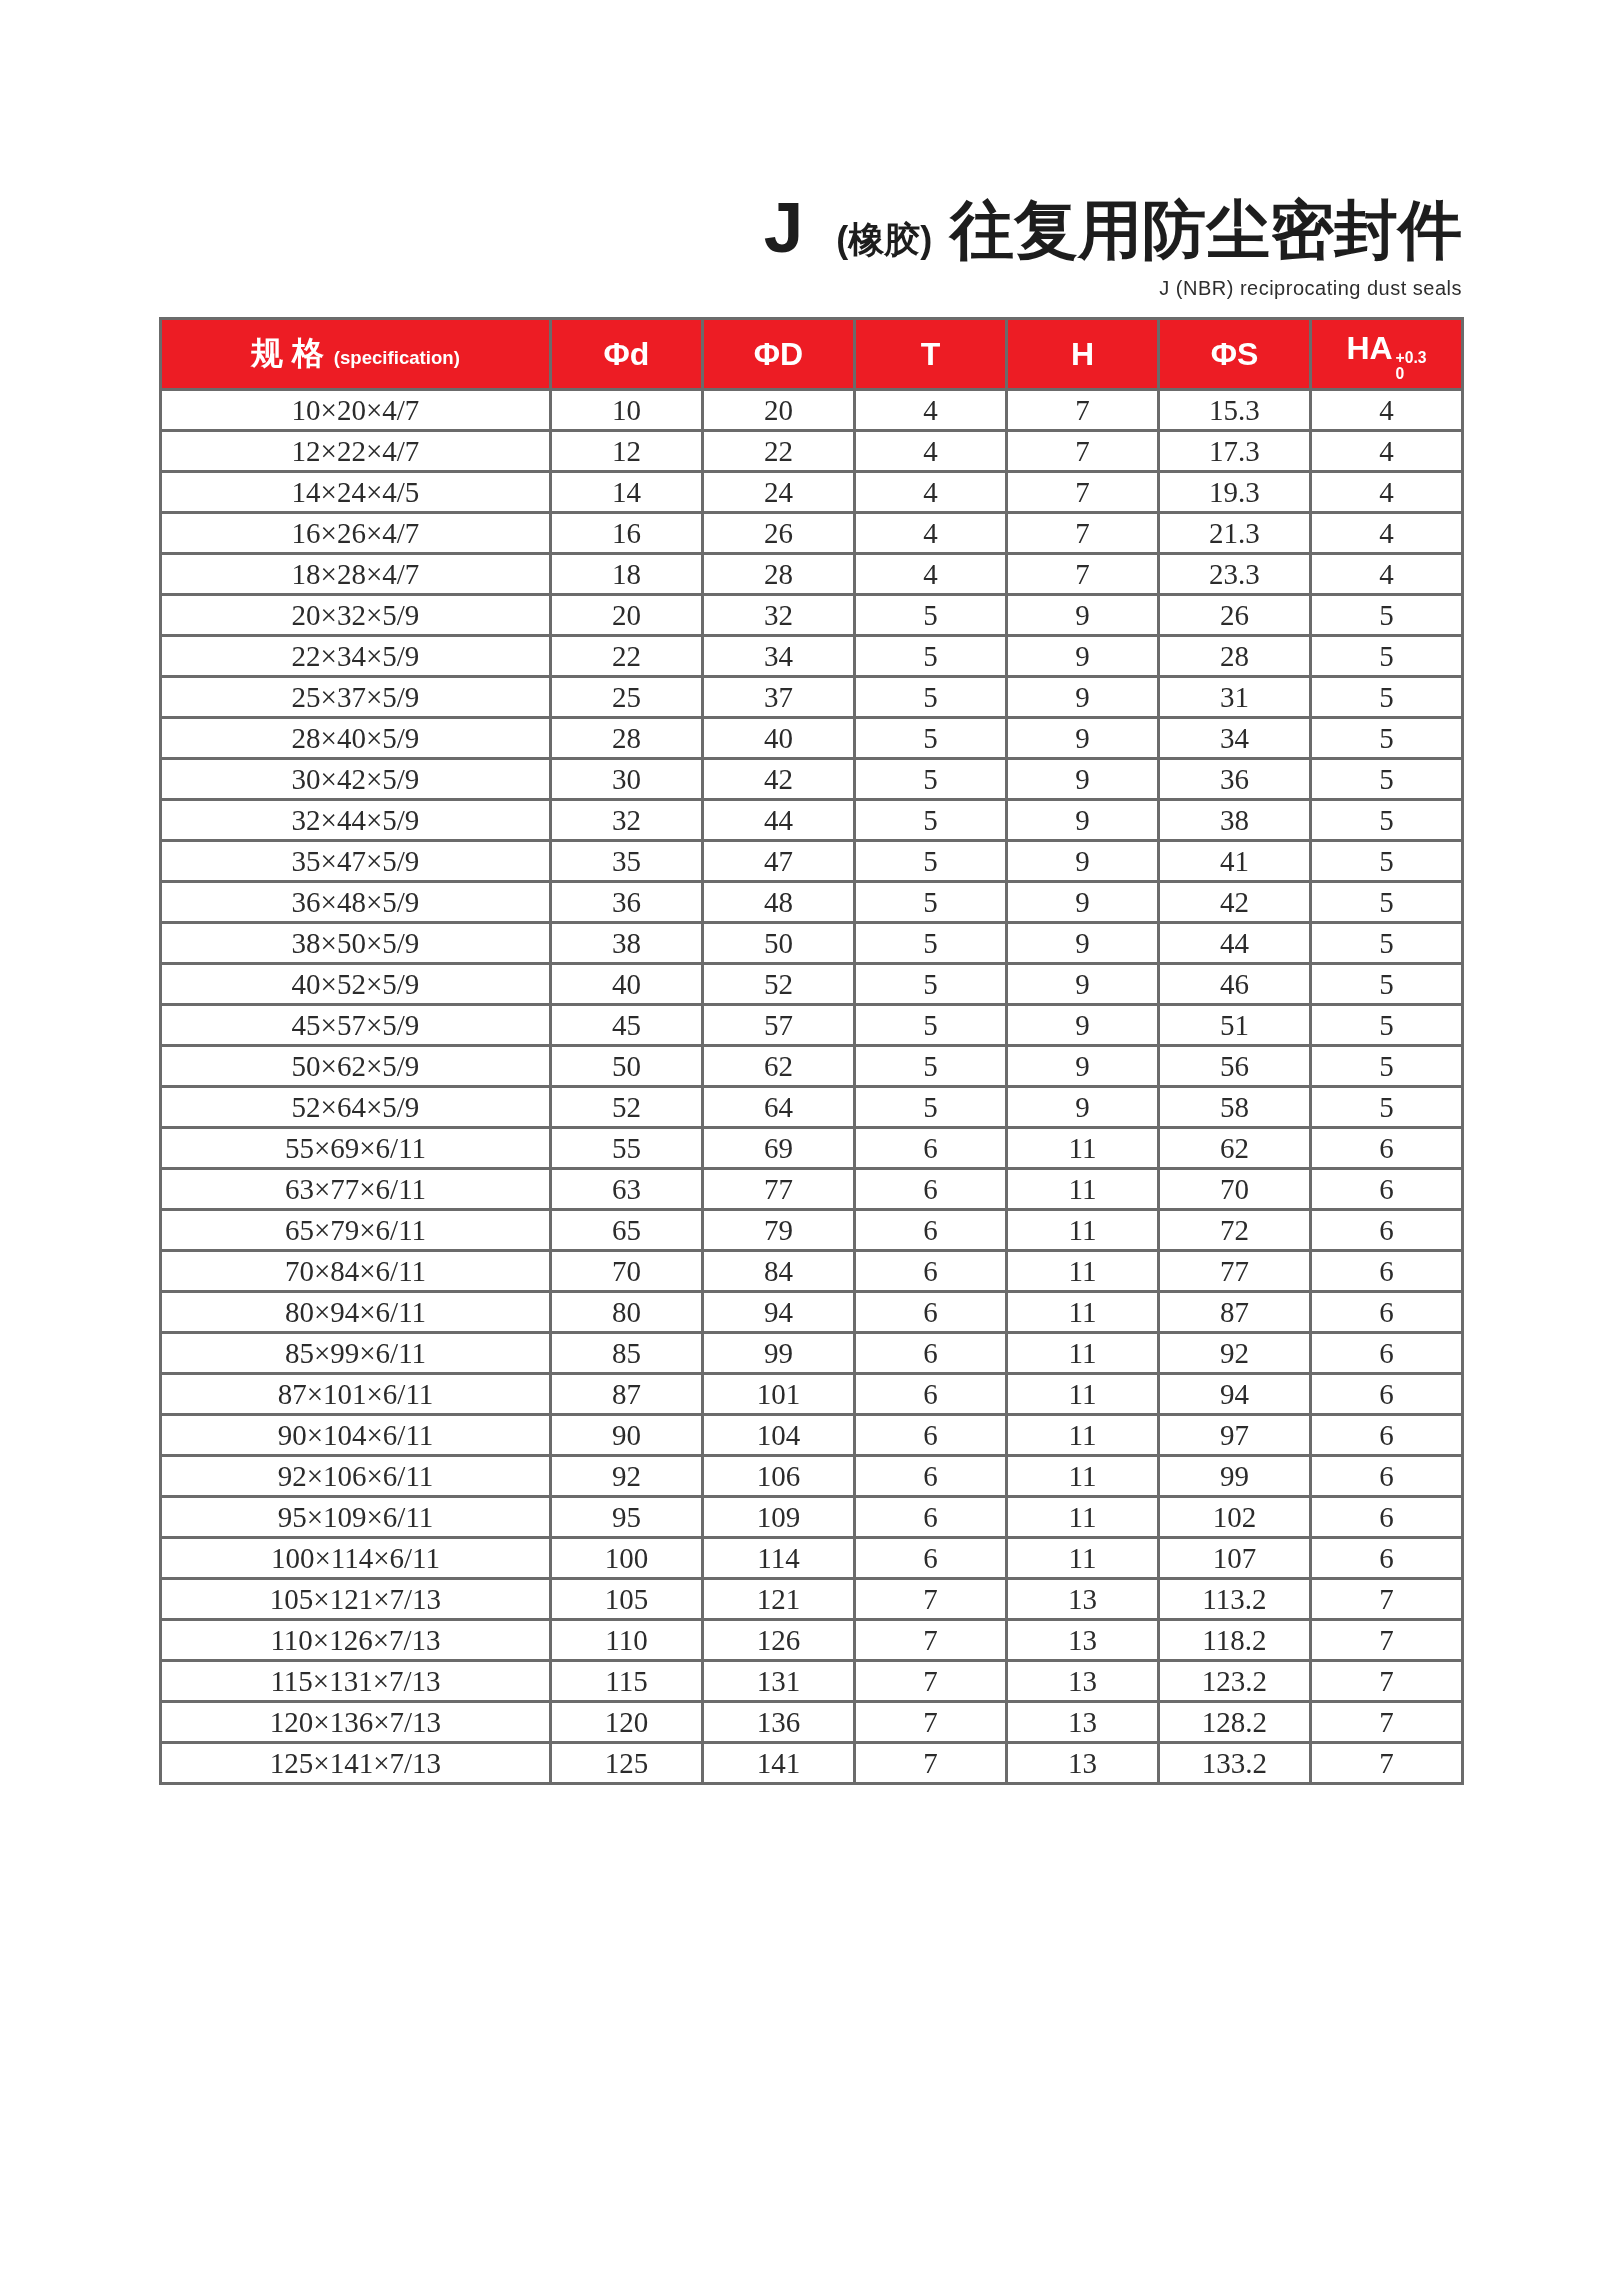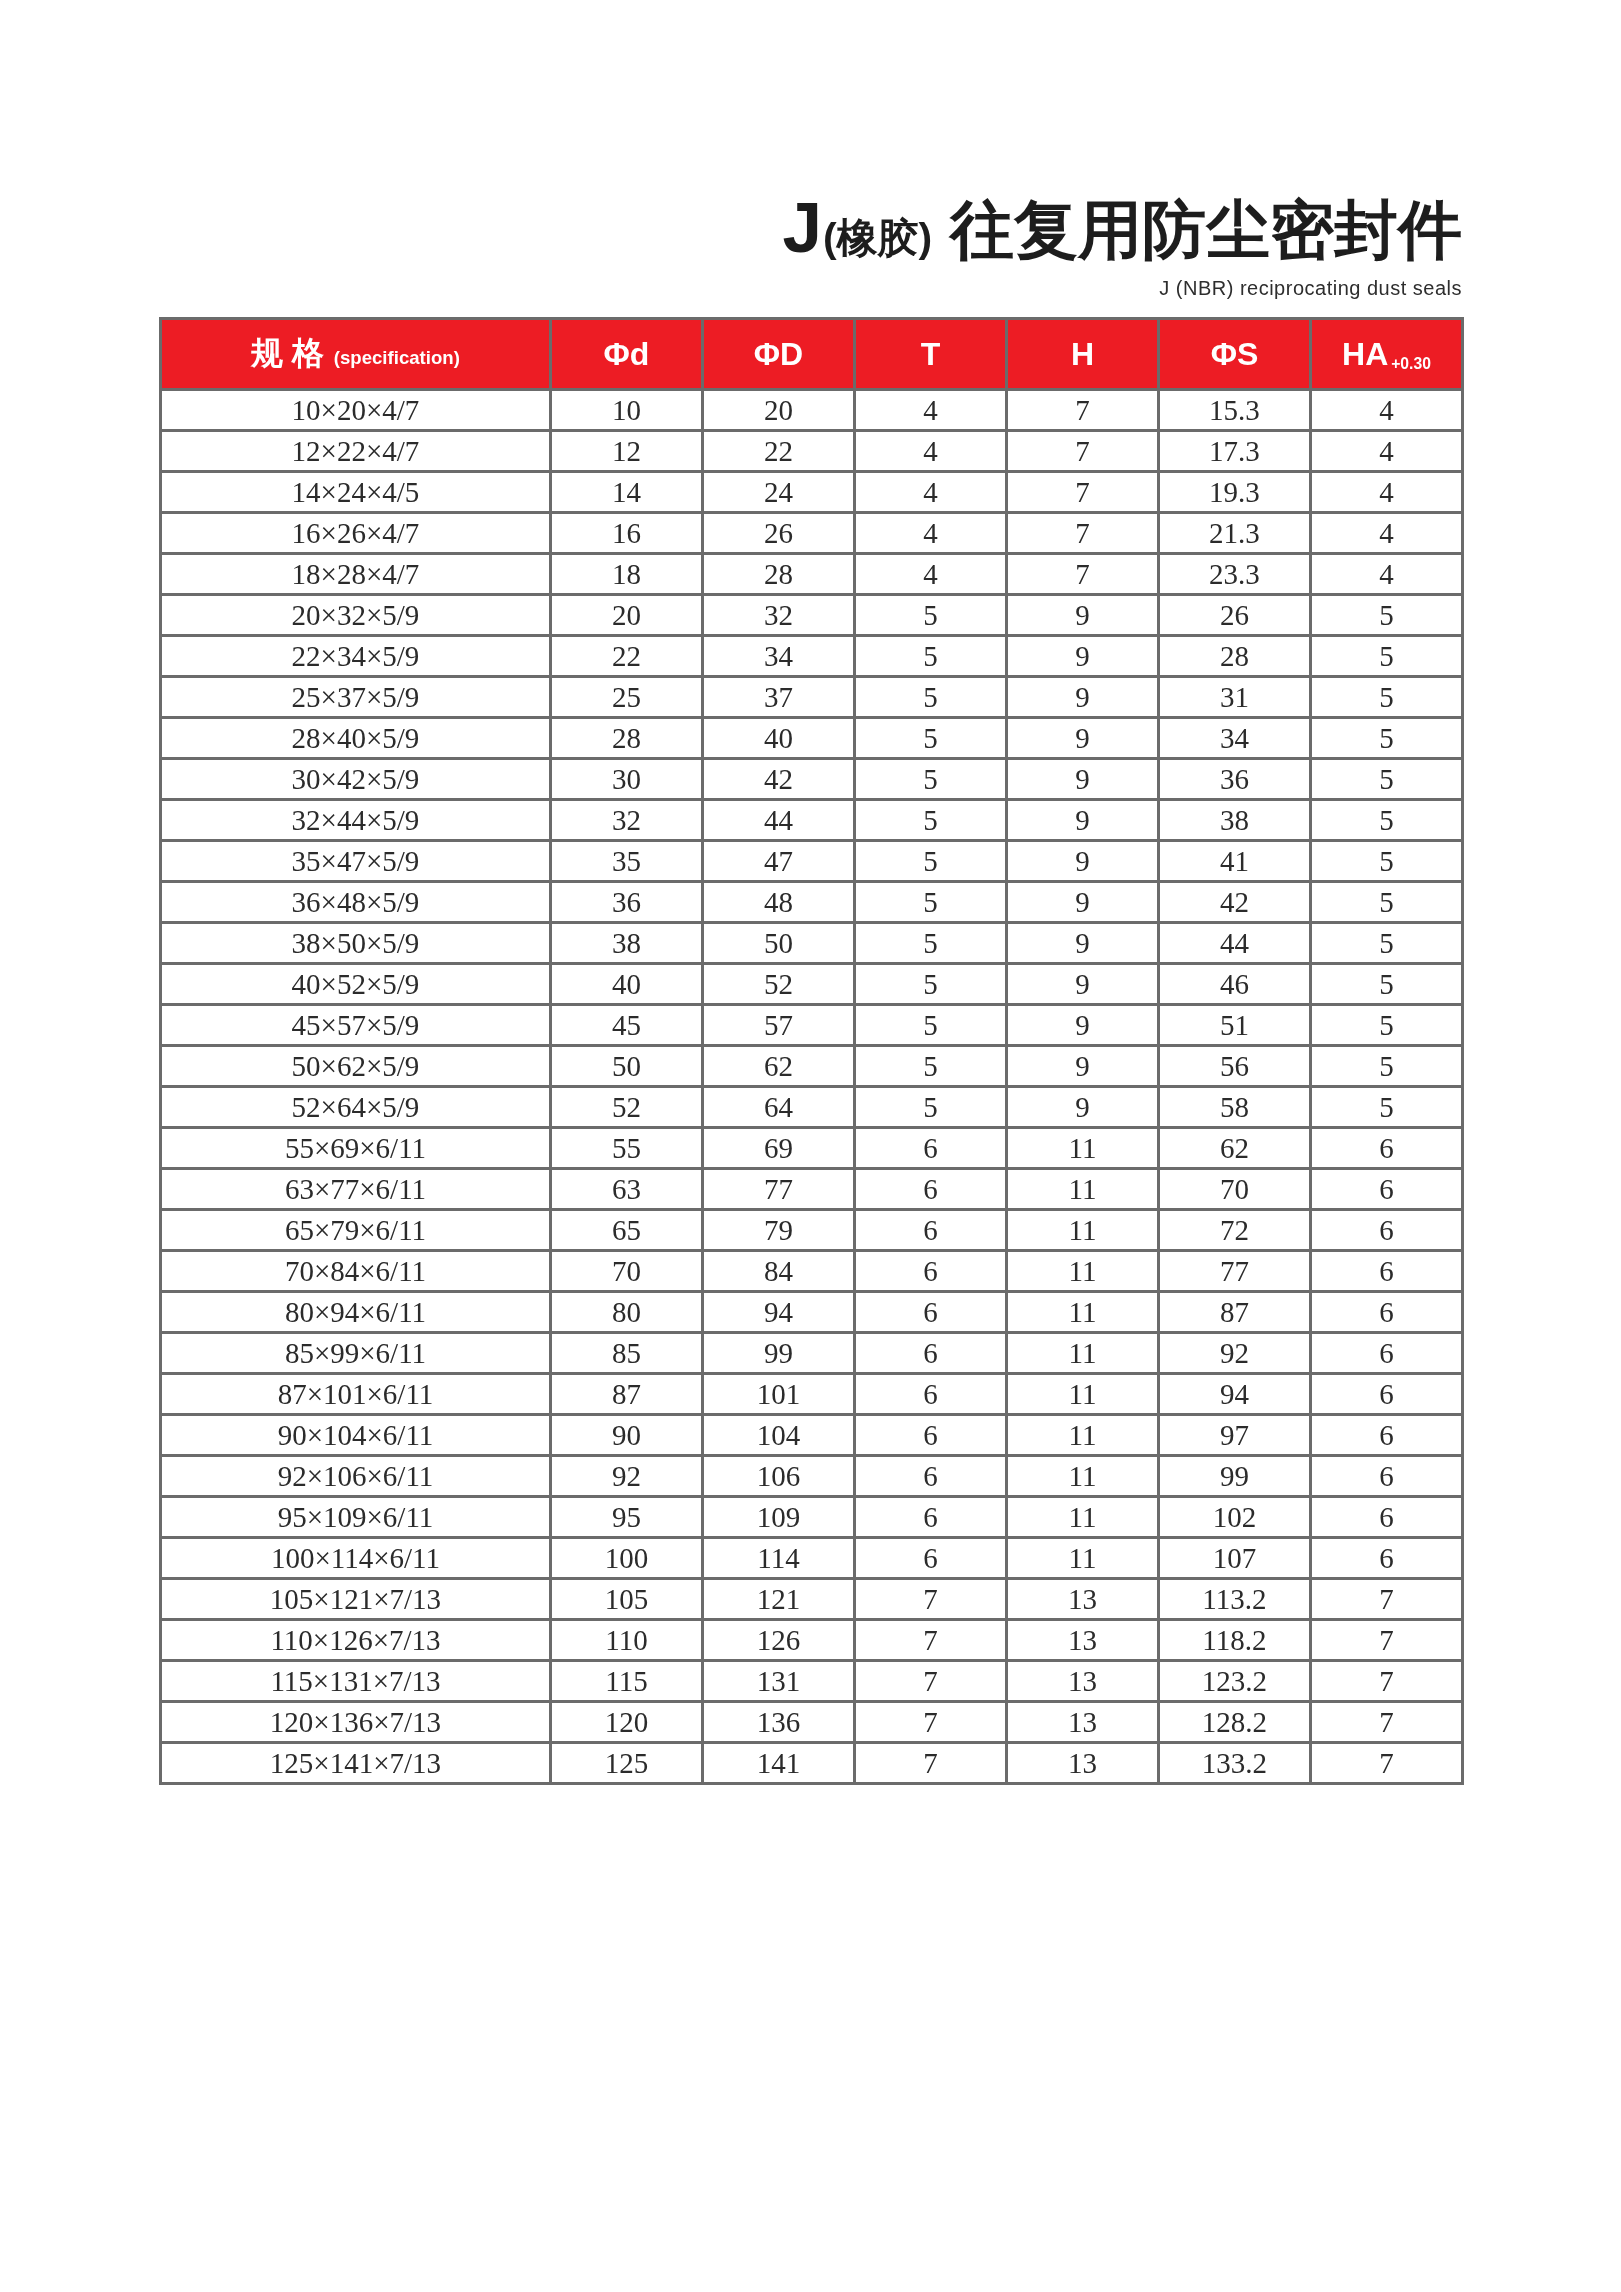--- a/index.html
+++ b/index.html
@@ -17,21 +17,21 @@
     position: absolute;
     top: 192px;
     right: 159px;
     text-align: right;
     color: #1d1d1d;
     line-height: 1;
     white-space: nowrap;
   }
   .title-line { font-weight: bold; }
   .t-j     { font-size: 71px; letter-spacing: 1px; }
-  .t-paren { font-size: 41px; }
+  .t-paren { font-size: 36px; margin-left: 32px; }
   .t-main  { font-size: 64px; }
   .subtitle {
     margin-top: 15px;
     font-size: 20px;
     font-weight: normal;
     color: #2e2e2e;
     letter-spacing: 0.5px;
   }
 
   
@@ -58,21 +58,21 @@
     font-size: 32px;
     font-family: "Liberation Sans", sans-serif;
   }
   .spec-sub {
     font-size: 18.6px;
     font-weight: 600;
     margin-left: 9.8px;
   }
   .tol {
     display: inline-flex;
-    flex-direction: row;
+    flex-direction: column;
     align-items: flex-start;
     font-size: 15.7px;
     font-weight: bold;
     line-height: 1.05;
     margin-left: 2.9px;
     transform: translateY(3.9px);
   }
   tbody td {
     height: 41px;
     font-family: "Liberation Serif", "DejaVu Serif", serif;

